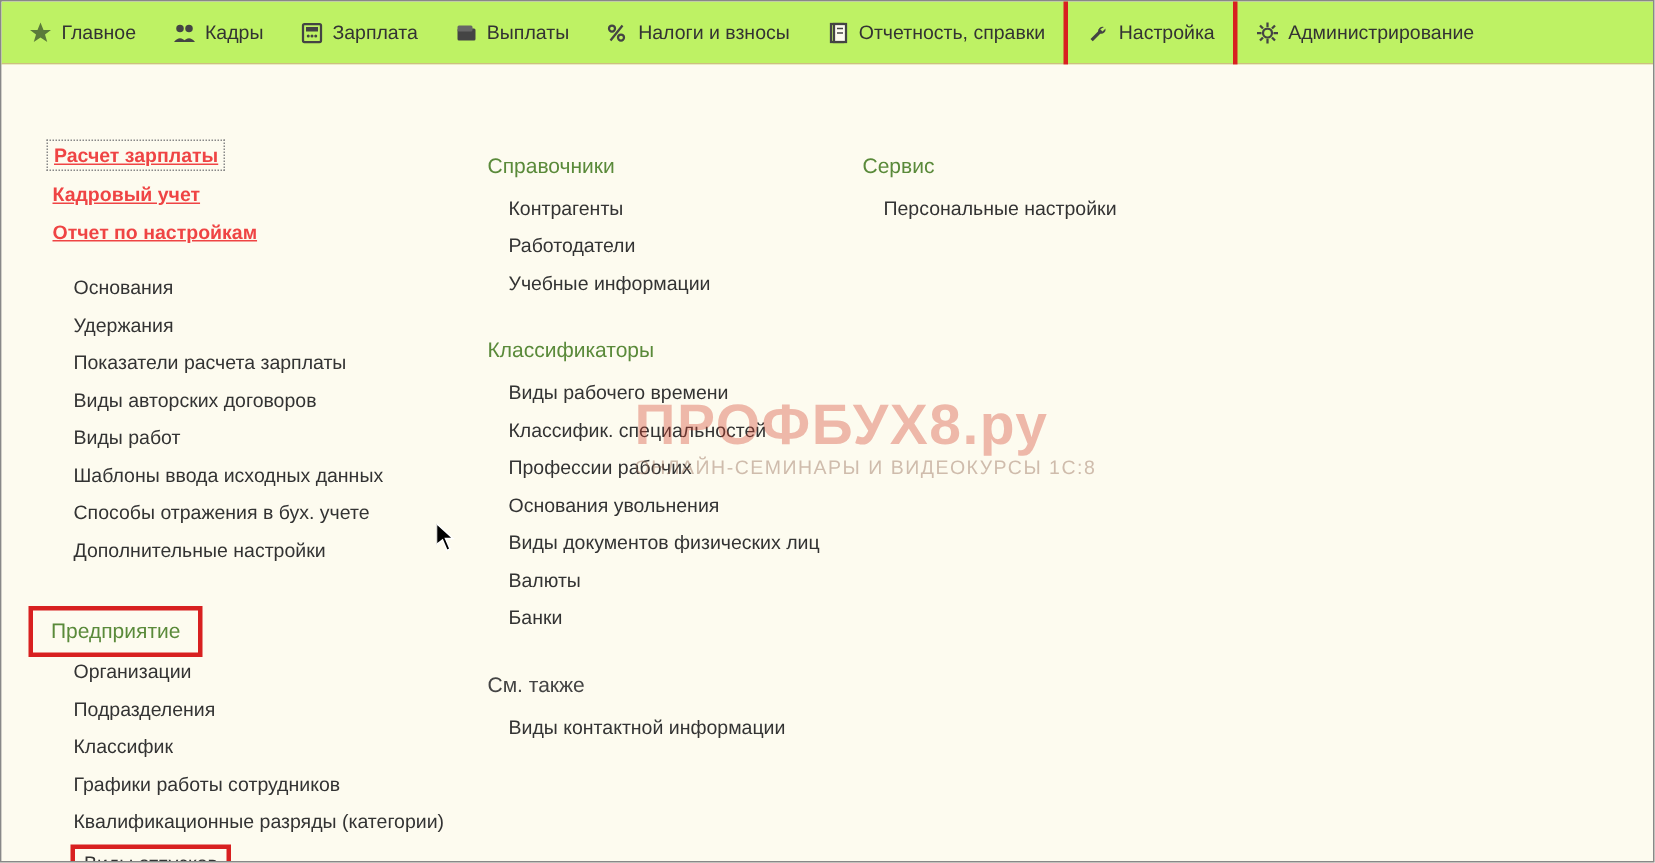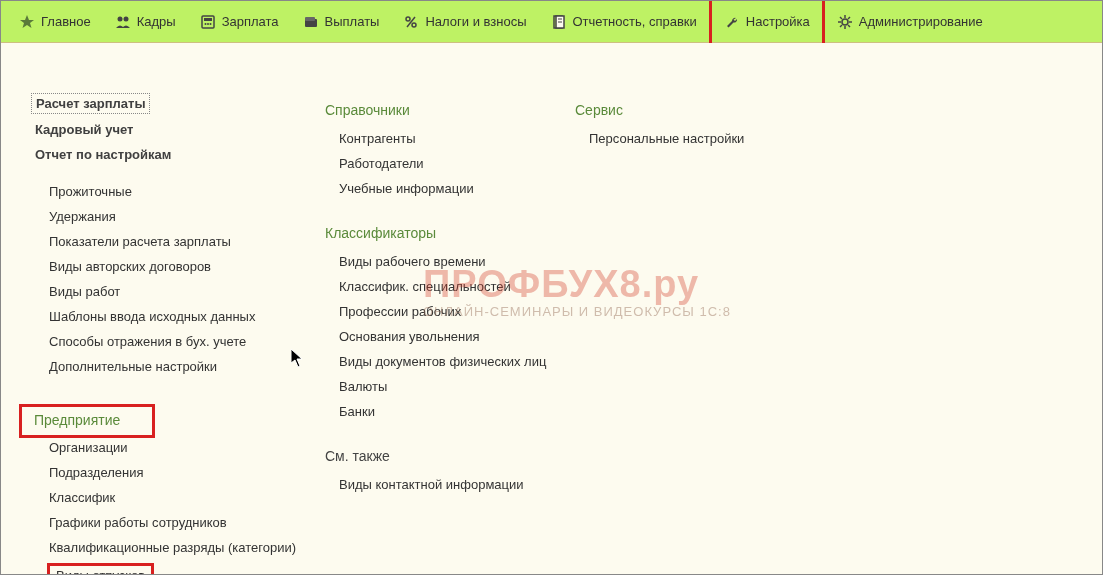--- a/index.html
+++ b/index.html
@@ -67,23 +67,24 @@
     padding: 3px 4px;
   }
   .top-links {
     display: flex;
     flex-direction: column;
     gap: 6px;
     margin-bottom: 18px;
   }
   .top-links .link {
     font-weight: bold;
-    color: #404040;
+    color: #ef4444;
     padding: 2px 4px;
     cursor: pointer;
+    text-decoration: underline;
   }
   .top-links .link.dotted {
     border: 1px dotted #888;
     display: inline-block;
     width: fit-content;
   }
   .sub-links {
     display: flex;
     flex-direction: column;
     gap: 6px;
@@ -97,21 +98,21 @@
   }
   .sub-links .link.hl {
     border: 3px solid #d82020;
     width: fit-content;
     padding: 2px 6px;
   }
   .col1-highlight-box {
     border: 3px solid #d82020;
     padding: 0;
     margin-left: -12px;
-    width: 136px;
+    width: 116px;
     margin-top: 10px;
   }
   .col1-highlight-box .section-title {
     margin: 2px 0 4px 8px;
   }
   .search-stub {
     position: absolute;
     right: 4px;
     top: 52px;
     width: 40px;
@@ -247,21 +248,21 @@
 
 <div class="content">
 
   <div class="column col1">
     <div class="top-links">
       <span class="link dotted">Расчет зарплаты</span>
       <span class="link">Кадровый учет</span>
       <span class="link">Отчет по настройкам</span>
     </div>
     <div class="sub-links">
-      <span class="link">Прожиточные</span>
+      <span class="link">Основания</span>
       <span class="link">Удержания</span>
       <span class="link">Показатели расчета зарплаты</span>
       <span class="link">Виды авторских договоров</span>
       <span class="link">Виды работ</span>
       <span class="link">Шаблоны ввода исходных данных</span>
       <span class="link">Способы отражения в бух. учете</span>
       <span class="link">Дополнительные настройки</span>
     </div>
     <div class="col1-highlight-box">
       <div class="section-title">Предприятие</div>

